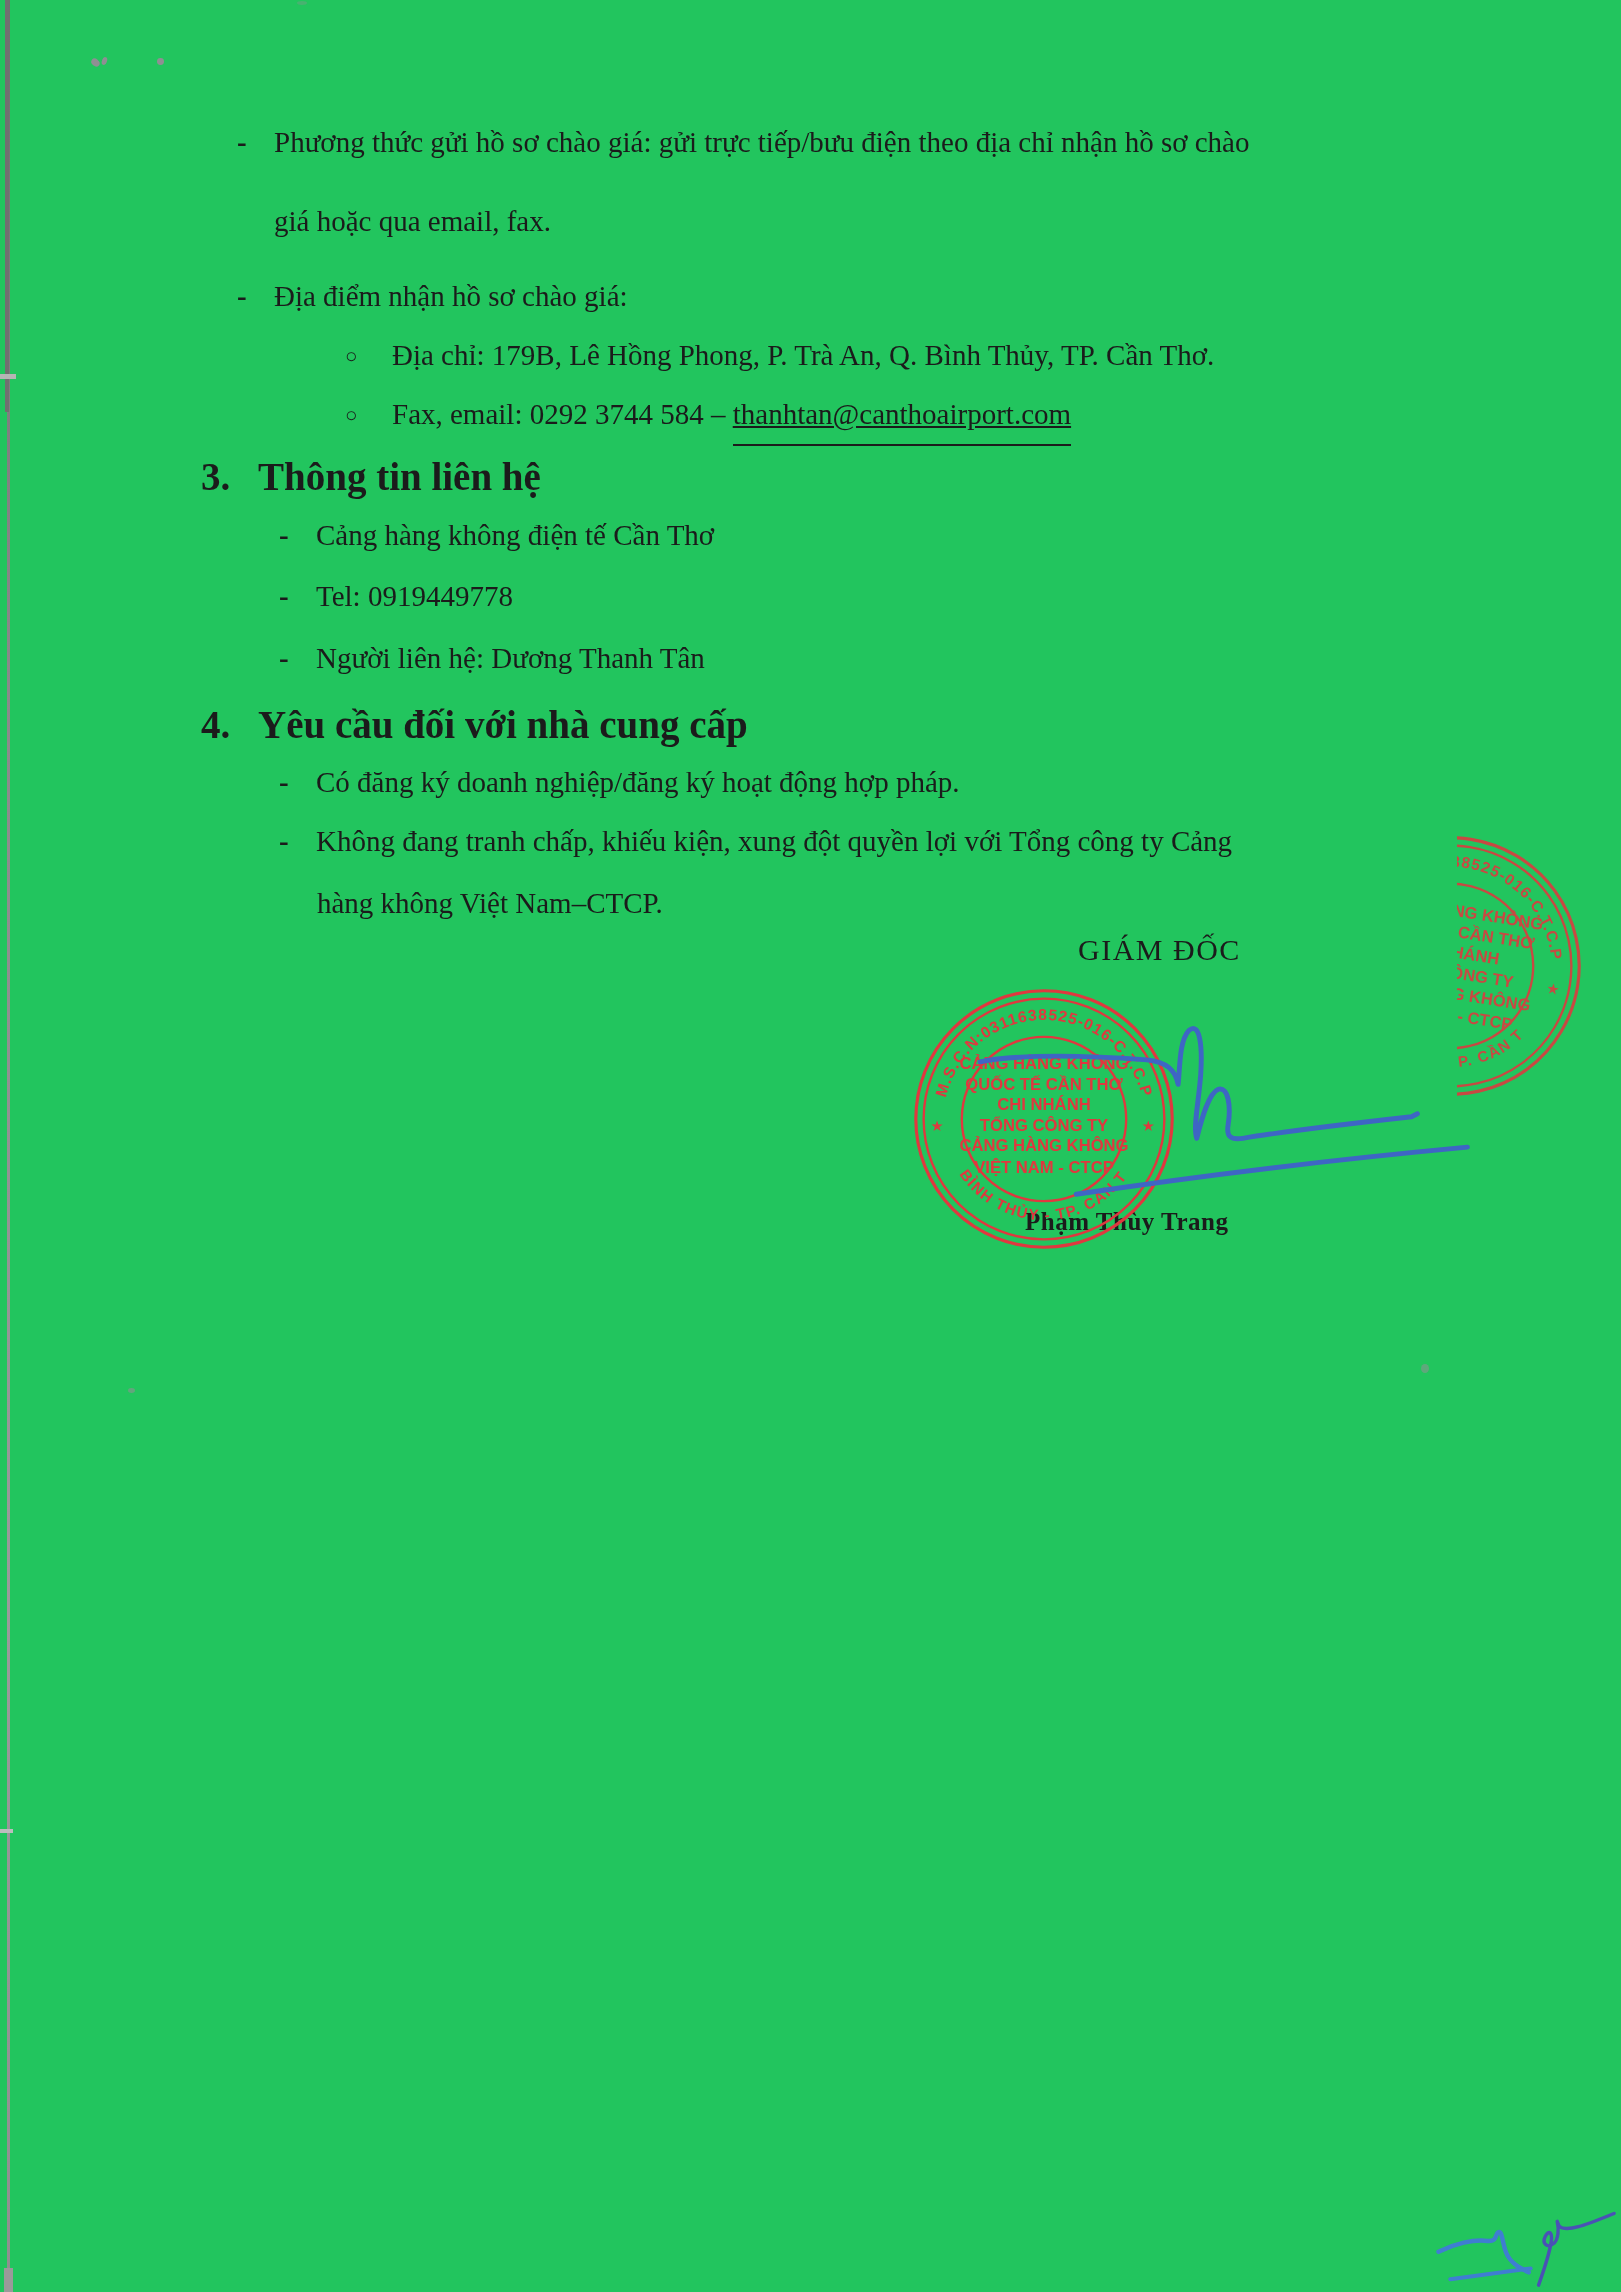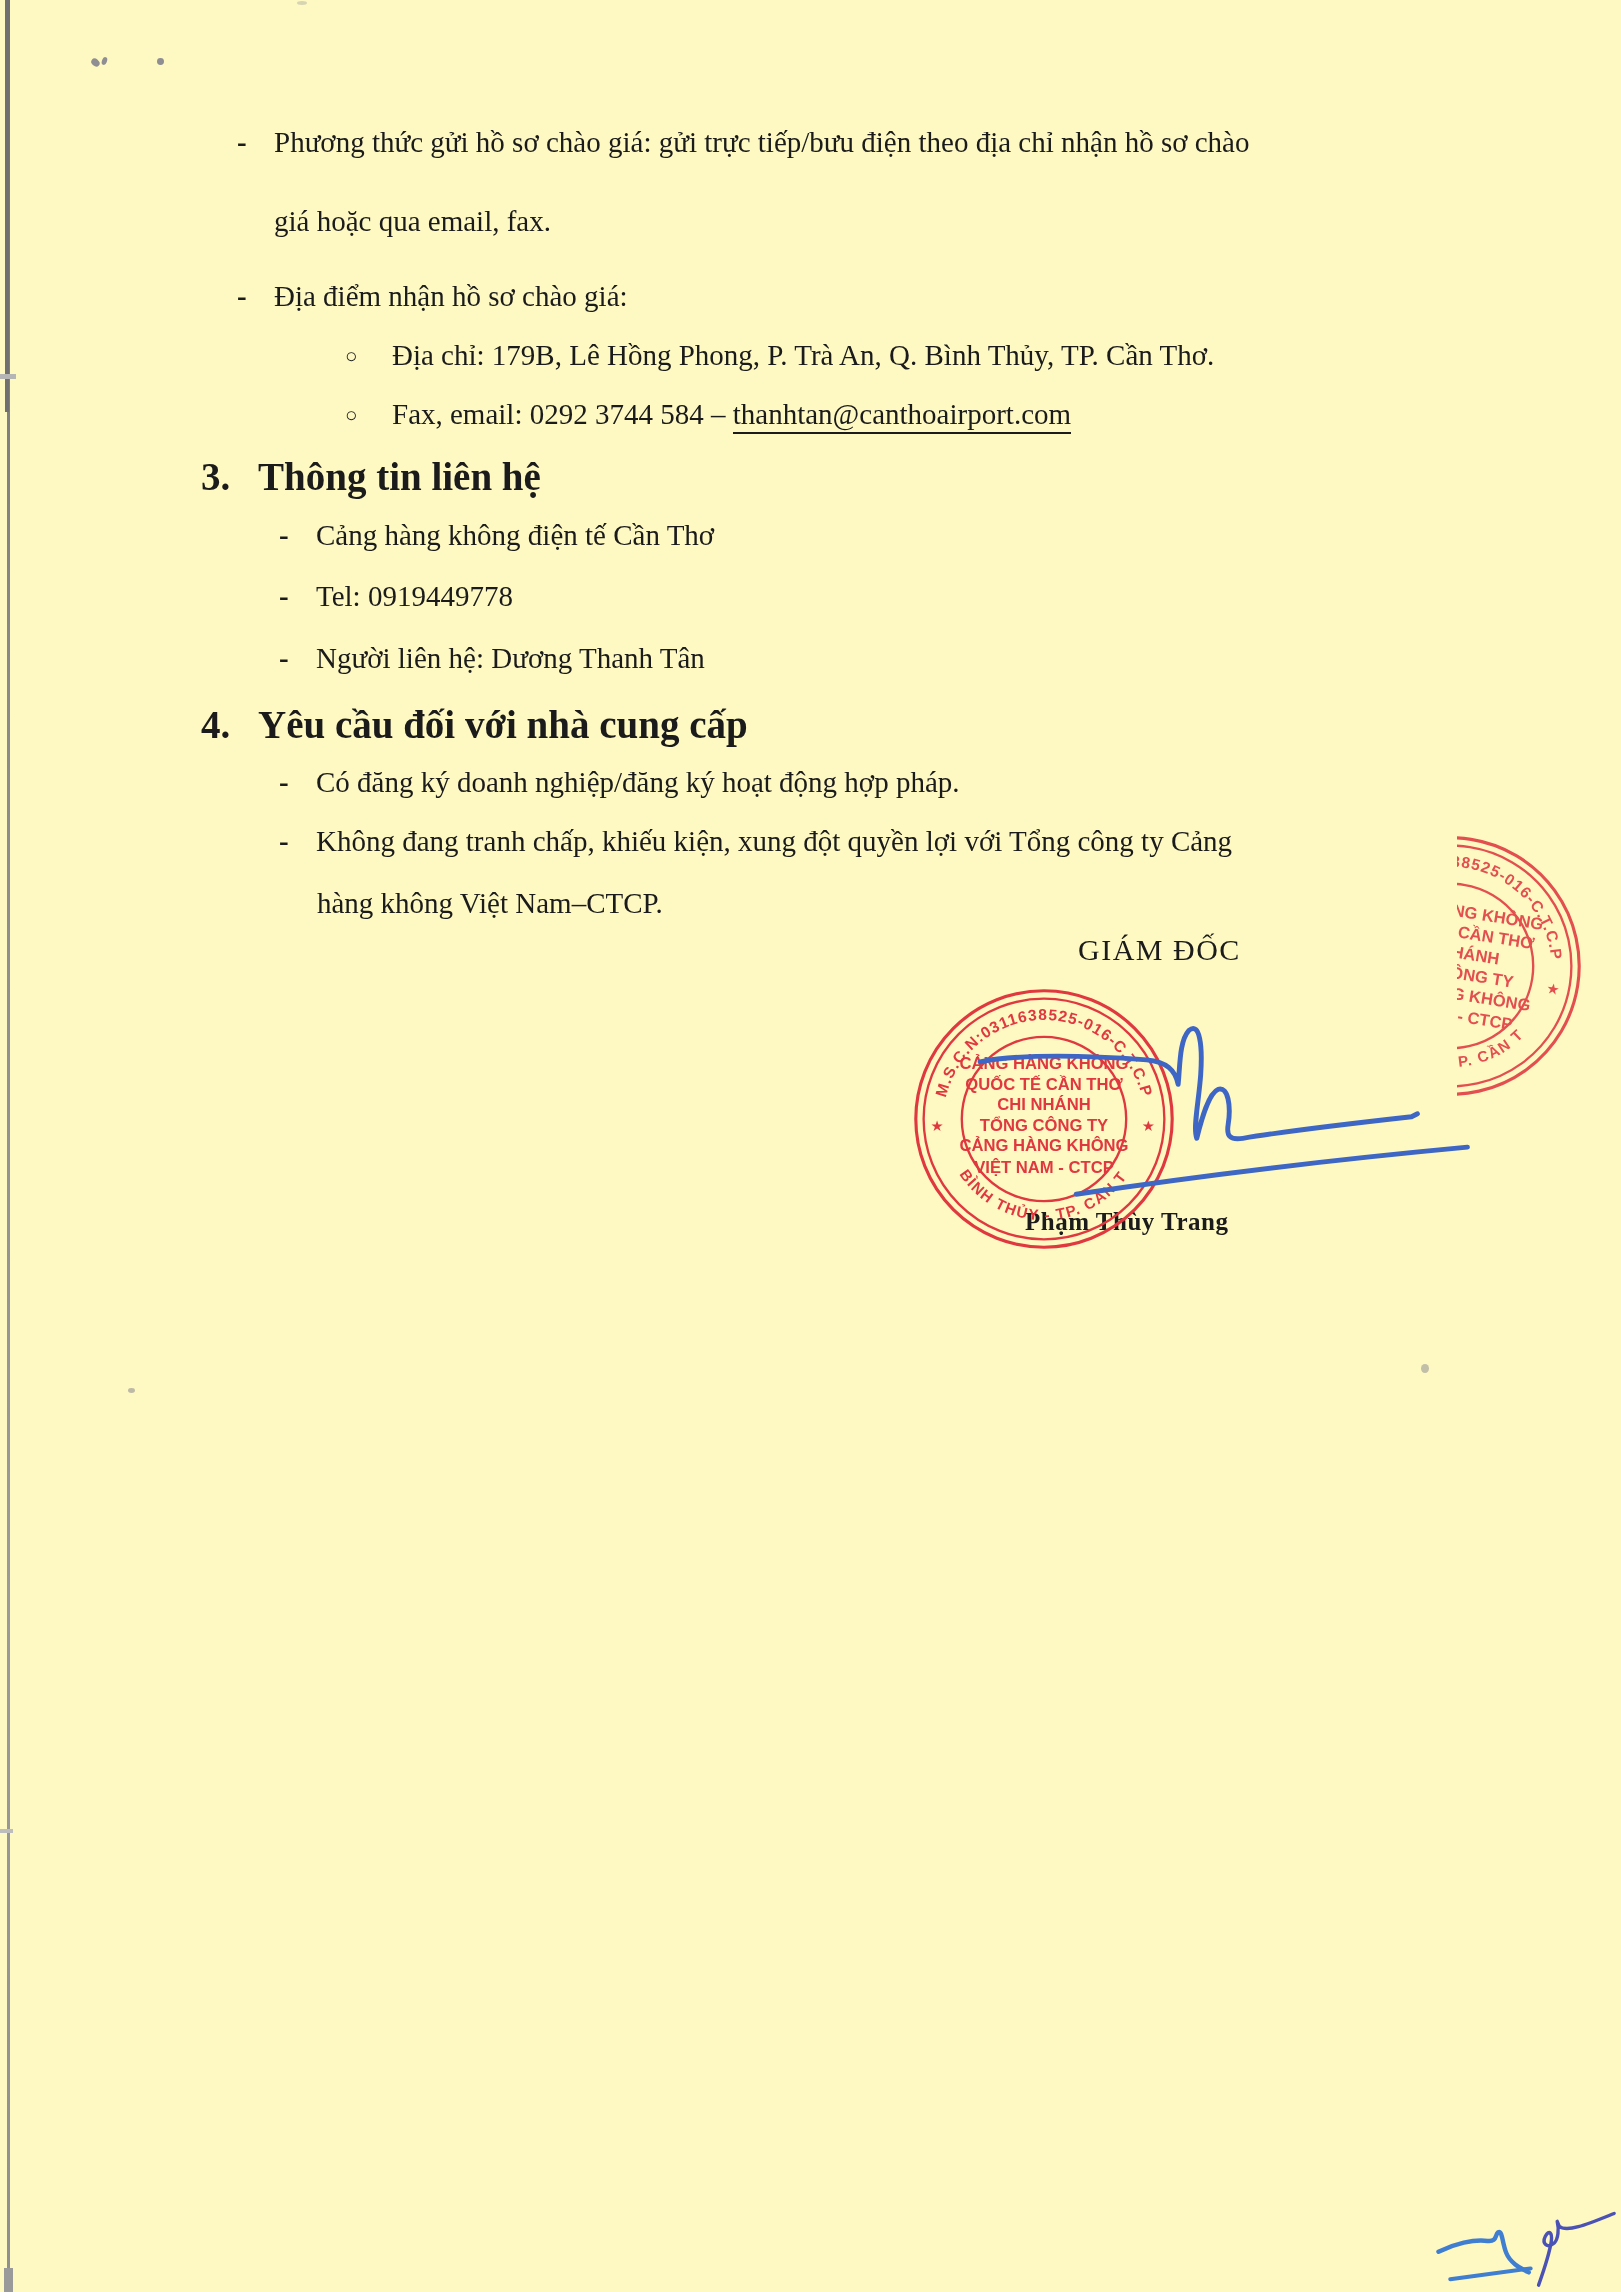--- a/index.html
+++ b/index.html
@@ -1,17 +1,17 @@
 <!DOCTYPE html>
 <html><head>
 <meta charset="utf-8">
 <style>
   html,body{margin:0;padding:0;background:#e8e8e8;}
   .page{
-    position:relative;width:1621px;height:2293px;background:#fef9c3;
+    position:relative;width:1621px;height:2293px;background:#22c55e;
     font-family:"Liberation Serif",serif;color:#1b1b1b;overflow:hidden;
   }
   
   .edge-line{position:absolute;left:6.9px;top:0;width:2.9px;height:2293px;
     background:linear-gradient(to bottom,#6f6f6f 0%,#8a8a8a 30%,#9b9b9b 70%,#8f8f8f 100%);}
   .edge-line-top{position:absolute;left:4.9px;top:0;width:3.9px;height:412px;background:#707070;}
   .edge-tick1{position:absolute;left:0;top:374px;width:15.7px;height:4.9px;background:#b5b5b5;}
   .edge-tick2{position:absolute;left:0;top:1829px;width:12.7px;height:3.9px;background:#bdbdbd;}
   .edge-blot{position:absolute;left:3.9px;top:2268px;width:8.8px;height:24.5px;background:#9a9a9a;}
   .speck{position:absolute;background:#8f8f93;border-radius:50%;}
@@ -23,21 +23,21 @@
   .speck.s6{left:297px;top:1px;width:9.8px;height:3.9px;opacity:.35;}
 
   
   .line{position:absolute;white-space:nowrap;font-size:29px;line-height:1.2;color:#1b1b1b;}
   .marker{display:inline-block;}
   .l1 .marker{width:37px;font-weight:bold;}
   .l2 .marker{width:37px;font-weight:bold;}
   .sub .marker{width:47px;font-size:20.6px;vertical-align:2px;}
   .heading{font-weight:bold;font-size:39px;}
   .heading .num{display:inline-block;width:57px;}
-  .email{border-bottom:2.5px solid #1c1c1c;padding-bottom:2px;}
+  .email{border-bottom:2.5px solid #1c1c1c;padding-bottom:14px;text-decoration:underline;}
   .role-title{position:absolute;left:1078px;top:933px;font-size:30px;font-weight:normal;letter-spacing:1.5px;}
   .signer-name{position:absolute;left:1025px;top:1208px;font-size:25px;font-weight:bold;letter-spacing:0.5px;}
 
   
   .stamp-svg{position:absolute;}
   .stamp-main{left:907px;top:982px;}
   .stamp-partial-clip{position:absolute;left:1457px;top:823px;width:133px;height:294px;overflow:hidden;}
   .stamp-partial-clip svg{position:absolute;left:-143px;top:5.9px;transform:rotate(9deg);opacity:.88;}
   .stamp-text{font-family:"Liberation Sans",sans-serif;font-weight:600;}
   .stamp-center{font-family:"Liberation Sans",sans-serif;font-weight:700;}

